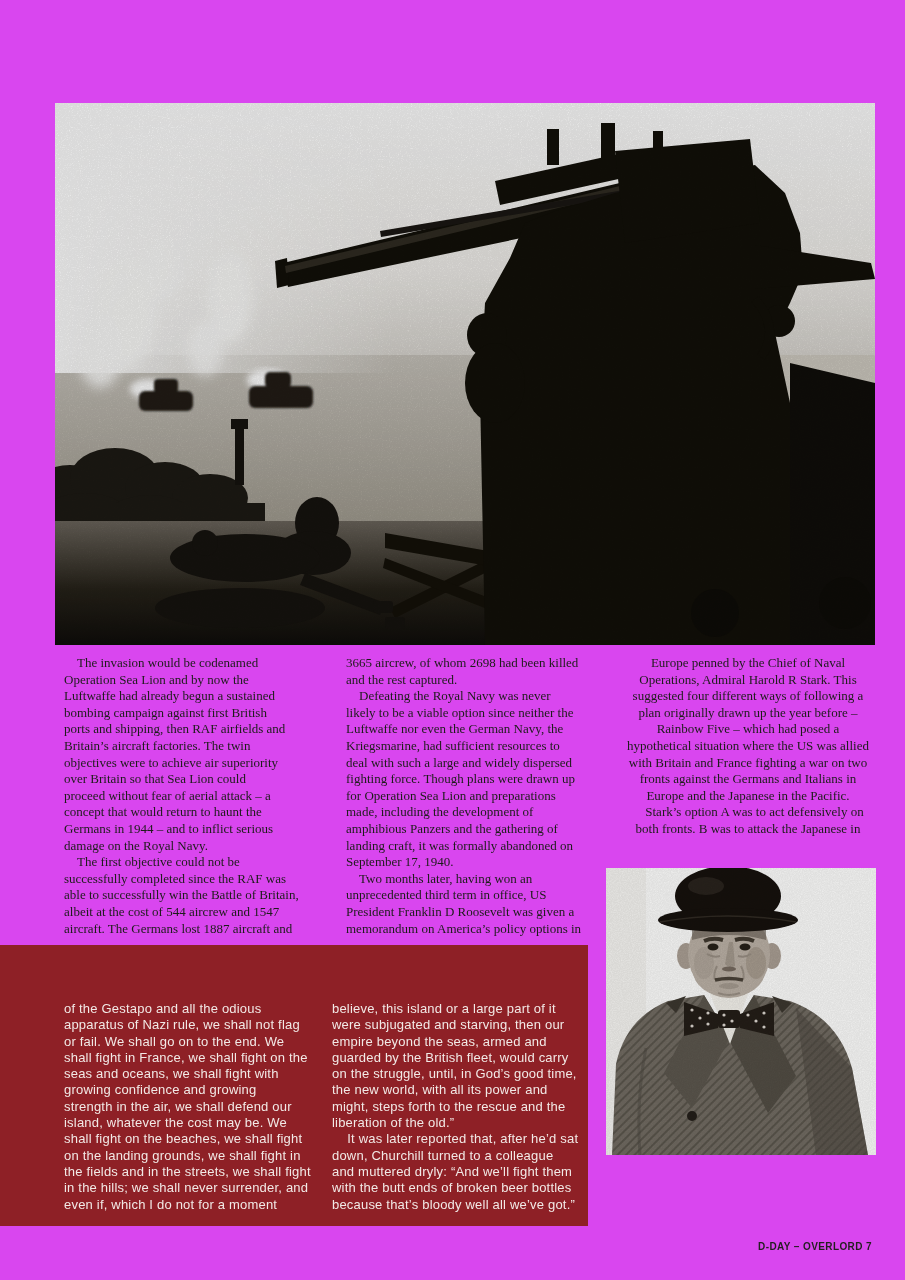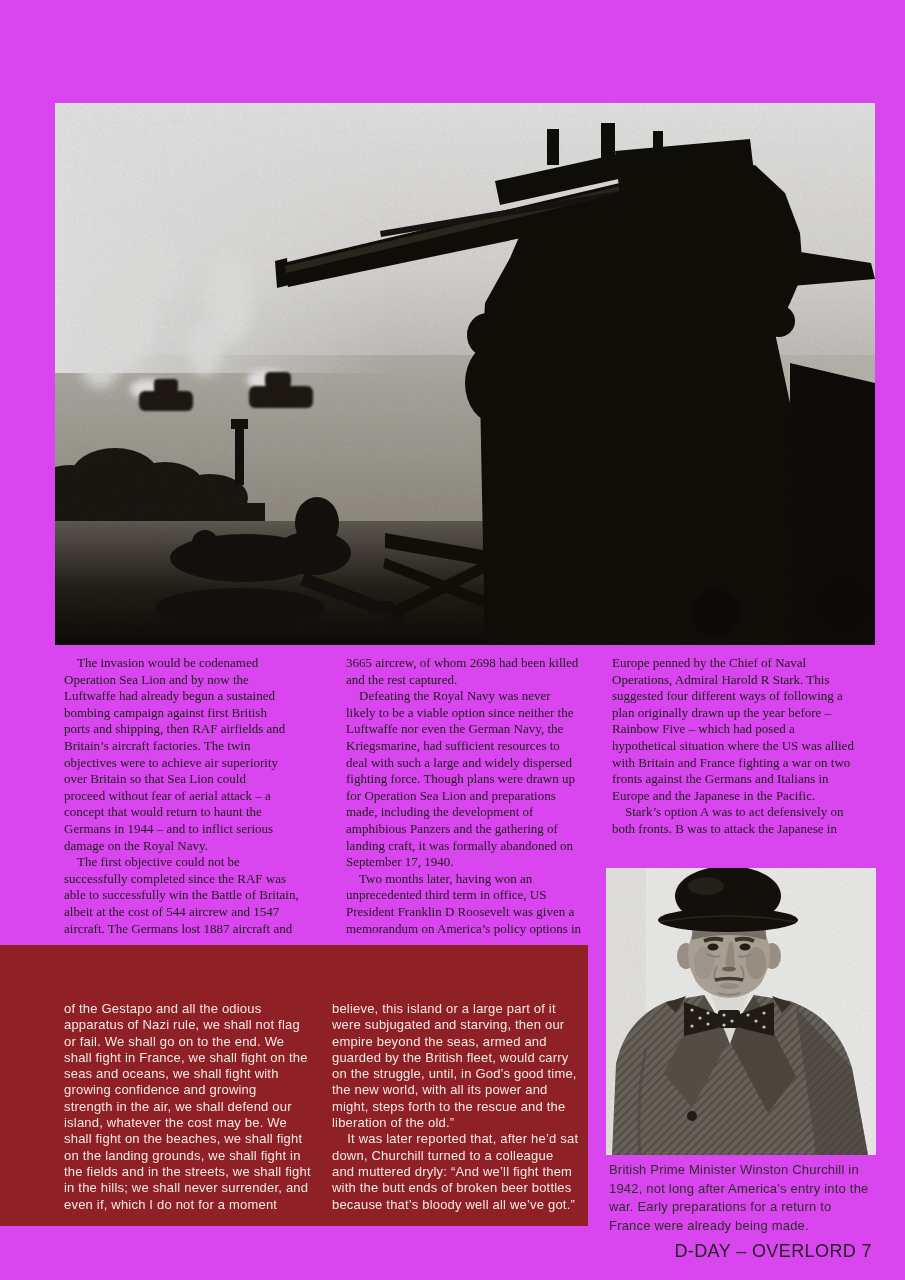--- a/index.html
+++ b/index.html
@@ -5,28 +5,28 @@
   html,body{margin:0;padding:0;background:#888;}
   .page{position:relative;width:905px;height:1280px;background:#d946ef;overflow:hidden;
         font-family:"Liberation Sans",sans-serif;}
   .caption{position:absolute;white-space:pre-wrap;font-size:13px;line-height:17.4px;
            color:#2f2c2b;letter-spacing:.2px;}
   .flak-caption{left:78px;top:101px;width:250px;}
   .photo{position:absolute;}
   .flak-photo{left:55px;top:103px;width:820px;height:542px;}
   .body-col{position:absolute;top:655px;width:272px;font-family:"Liberation Serif",serif;
             font-size:13px;line-height:16.6px;color:#1d1c1a;white-space:pre-wrap;}
-  #col1{left:64px;} #col2{left:338px;margin-left:8px;} #col3{left:612px;}
+  #col1{left:64px;} #col2{left:338px;margin-left:8px;} #col3{left:612px;text-align:center;}
   .quote-box{position:absolute;left:0;top:945px;width:588px;height:281px;background:#8e2026;}
   .qcol{position:absolute;top:56px;white-space:pre-wrap;font-size:13px;line-height:16.3px;
         color:#f2e9e6;letter-spacing:.2px;}
   .q1{left:64px;width:270px;} .q2{left:332px;width:254px;}
   .churchill-photo{left:606px;top:868px;width:270px;height:287px;}
   .churchill-caption{left:609px;top:1161px;width:274px;line-height:18.6px;}
-  .footer{position:absolute;right:33px;top:1241px;font-size:18px;font-weight:normal;
+  .footer{position:absolute;right:33px;top:1241px;font-size:10px;font-weight:bold;
           color:#231f20;letter-spacing:.4px;}
   svg{display:block;}
 </style>
 </head>
 <body>
 
 <div class="page">
 
   <div class="caption flak-caption">A German 88mm flak gun in action
 against French light tanks during the
@@ -303,20 +303,16 @@
         <ellipse cx="122" cy="28" rx="53" ry="30" fill="#16110d"></ellipse>
         <ellipse cx="122" cy="52" rx="70" ry="12" fill="#16110d"></ellipse>
         <ellipse cx="100" cy="18" rx="18" ry="9" fill="#3a332b" opacity=".55"></ellipse>
         <path d="M54,54 Q122,42 190,54" stroke="#443d34" stroke-width="1.5" fill="none" opacity=".6"></path>
       </g>
 
       <rect width="270" height="287" filter="url(#grain2)" opacity=".1"></rect>
     </svg>
   </div>
 
-  <div class="caption churchill-caption">British Prime Minister Winston Churchill in
-1942, not long after America’s entry into the
-war. Early preparations for a return to
-France were already being made.</div>
 
   <div class="footer">D-DAY – OVERLORD 7</div>
 
 </div>
 
 </body></html>

